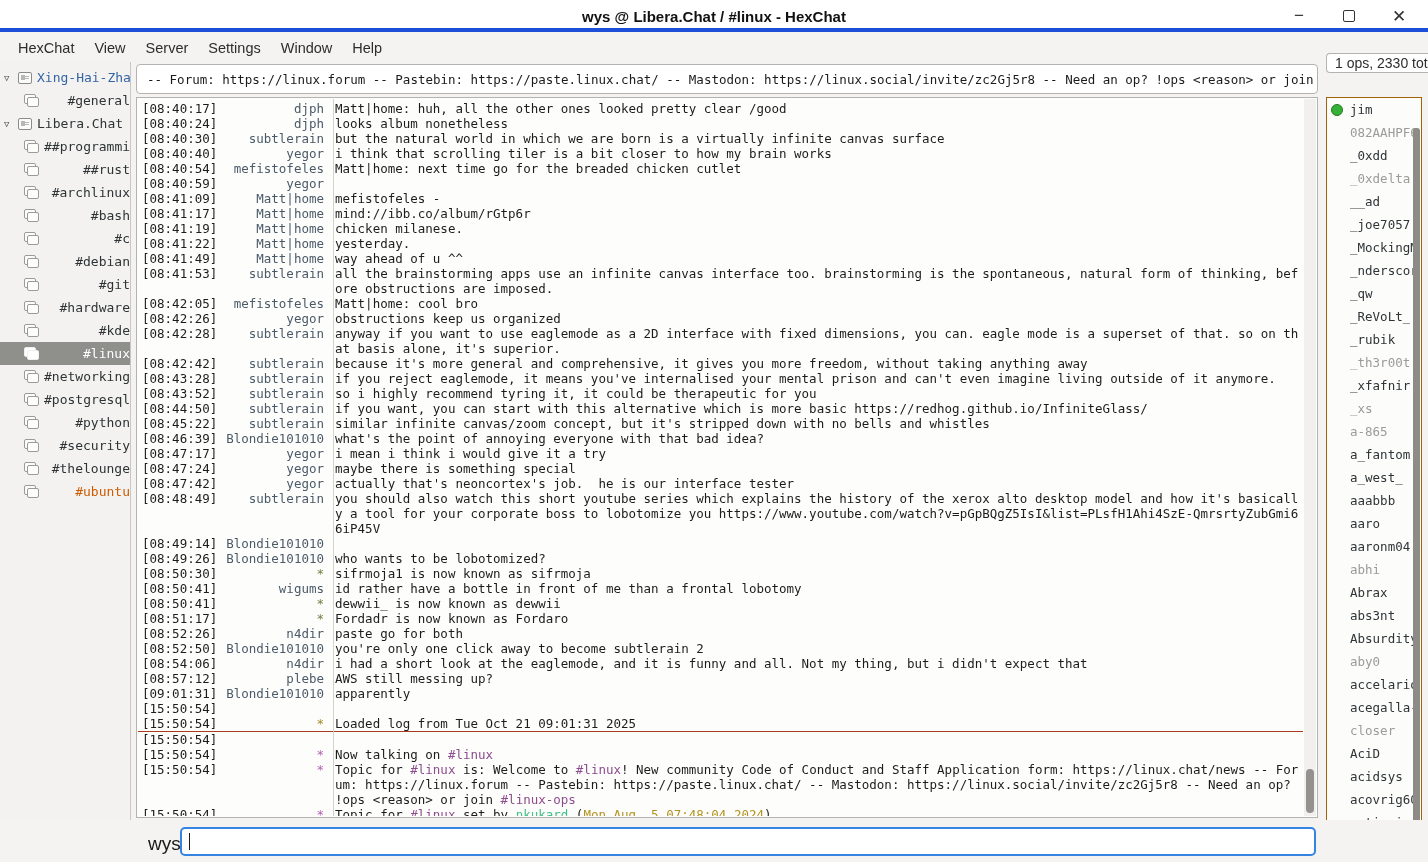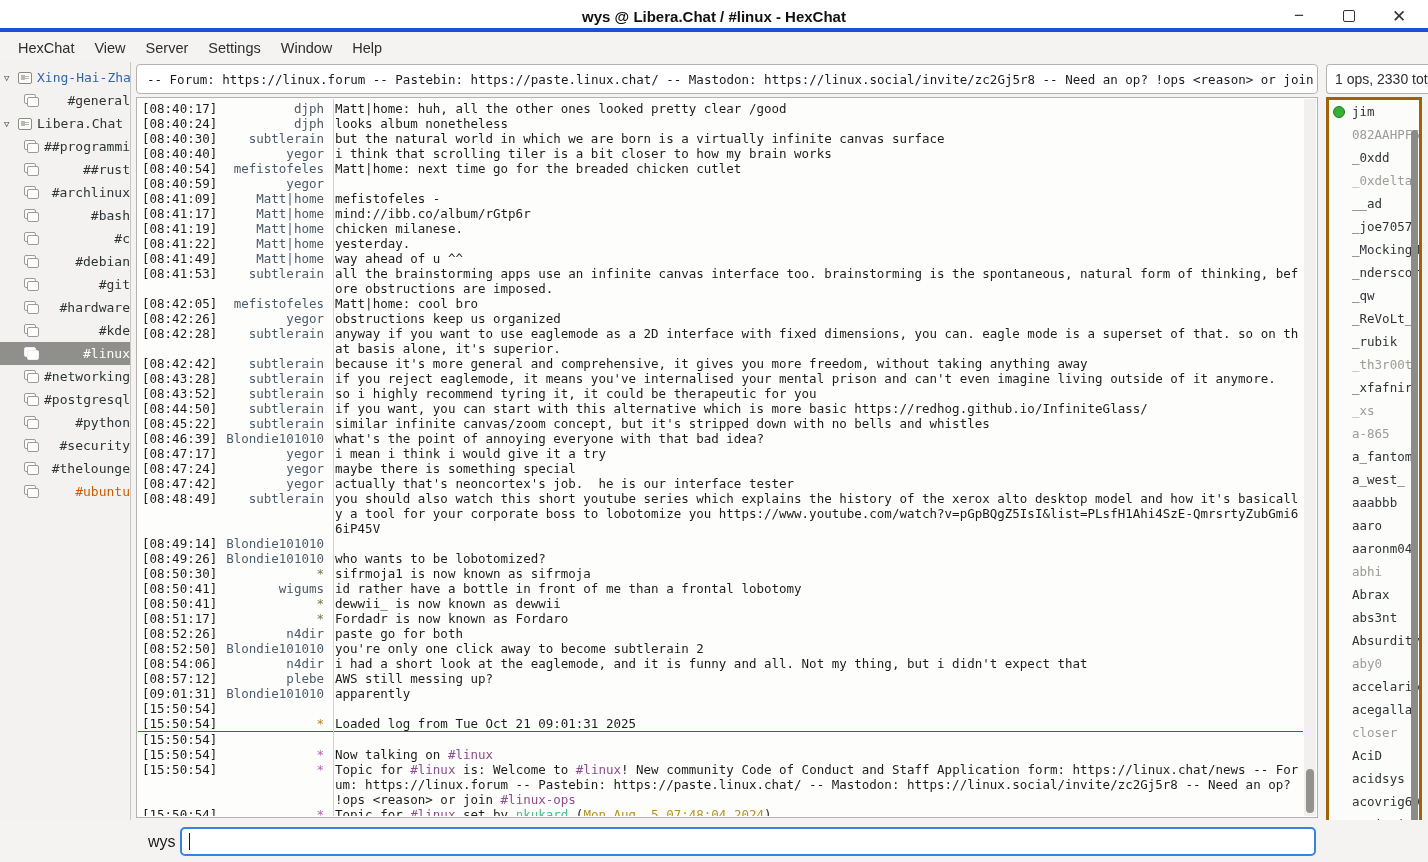--- a/index.html
+++ b/index.html
@@ -31,54 +31,54 @@
   .srv-icon::after { content:""; position:absolute; left:2px; top:2px; width:4px; height:5px; background:#b7b7b3; }
   .srv-icon::before { content:""; position:absolute; right:2px; top:3px; width:4px; height:1px; background:#b7b7b3; box-shadow:0 2px 0 #b7b7b3; }
   .chan-icon { flex:none; width:15px; height:13px; position:relative; }
   .chan-icon::before, .chan-icon::after { content:""; position:absolute; width:10px; height:8px; border:1px solid #9a9a96; border-radius:2px; background:#fdfdfc; }
   .chan-icon::before { left:0; top:0; }
   .chan-icon::after { left:3px; top:3px; }
   .tree-row.selected .chan-icon::before, .tree-row.selected .chan-icon::after { background:#ffffff; border-color:#efefef; }
 
   
   .topicbar { position:absolute; left:136px; top:64px; width:1182px; height:30px; background:#ffffff; border:1px solid #b5b3af; border-radius:4px; display:flex; align-items:center; padding:0 10px; white-space:nowrap; overflow:hidden; font-family:"DejaVu Sans Mono", monospace; font-size:12.5px; color:#1a1a1a; }
-  .usercount { position:absolute; left:1326px; top:64px; right:0; height:30px; background:#ffffff; border:1px solid #b5b3af; border-right:none; border-radius:4px 0 0 4px; display:flex; align-items:center; padding:0 8px; font-size:14px; color:#2d2d2d; white-space:nowrap; overflow:hidden; }
+  .usercount { position:absolute; left:1326px; top:53px; right:0; height:20px; background:#ffffff; border:1px solid #b5b3af; border-right:none; border-radius:4px 0 0 4px; display:flex; align-items:center; padding:0 8px; font-size:14px; color:#2d2d2d; white-space:nowrap; overflow:hidden; }
 
   
   .chat { position:absolute; left:136px; top:97px; width:1182px; height:721px; background:#fdfdfc; border:1px solid #b5b3af; overflow:hidden; }
   .chat-colsep { position:absolute; left:196px; top:1px; bottom:1px; width:1px; background:#d4d2cf; }
   .chat-inner { position:absolute; left:1px; top:3px; right:14px; bottom:1px; overflow:hidden; }
   .chat-row { display:flex; align-items:flex-start; font-family:"DejaVu Sans Mono", monospace; font-size:12.5px; line-height:15px; }
   .chat-row.redline { border-bottom:1px solid var(--c-redline); }
   .c-time { flex:none; width:63px; padding-left:4px; color:var(--c-text); white-space:pre; }
   .c-nick { flex:none; width:128px; text-align:right; padding-right:5px; color:var(--c-nickcol); white-space:pre; overflow:hidden; }
   .c-nick.sg { color:var(--c-star-green); }
   .c-nick.sp { color:var(--c-star-purple); }
   .c-nick.so { color:var(--c-star-gold); }
   .c-msg { flex:1; padding-left:6px; padding-right:2px; color:var(--c-text); white-space:pre-wrap; word-break:break-all; }
   .seg-ch { color:var(--c-chan); }
   .seg-nk { color:var(--c-nickref); }
   .seg-dt { color:var(--c-date); }
   .chat-vscroll { position:absolute; right:1px; top:1px; bottom:1px; width:12px; background:#f1f0ee; }
   .chat-vscroll .thumb { position:absolute; left:2px; width:8px; top:670px; height:44px; background:#93928e; border-radius:4px; }
 
   
-  .ulist { position:absolute; left:1326px; top:97px; width:96px; height:741px; background:#fcfcfb; border:3px solid #a16207; overflow:hidden; }
+  .ulist { position:absolute; left:1326px; top:97px; width:96px; height:741px; background:#fcfcfb; border:1px solid #a16207; overflow:hidden; }
   .user-row { height:23px; display:flex; align-items:center; padding-left:4px; white-space:nowrap; overflow:hidden; font-family:"DejaVu Sans Mono", monospace; font-size:12.5px; }
   .user-icon-slot { flex:none; width:19px; display:flex; align-items:center; }
   .op-dot { width:12px; height:12px; border-radius:50%; background:var(--c-op); border:1px solid #1f7a1f; }
   .user-name { color:var(--c-user); overflow:hidden; }
   .user-row.away .user-name { color:var(--c-away); }
   .ulist-vscroll { position:absolute; right:1px; top:30px; bottom:8px; width:7px; background:#8c8b87; border-radius:3px; }
   .ulist-hscroll-blue { position:absolute; left:1326px; top:843px; width:96px; height:8px; background:var(--c-accent); border-radius:3px; }
   .ulist-hscroll-gray { position:absolute; left:1326px; top:854px; right:0; height:7px; background:#d8d6d2; border-radius:3px; }
 
   
   .bottombar { position:absolute; left:0; right:0; bottom:0; height:42px; background:#f4f3f1; }
-  .nick-label { position:absolute; left:148px; top:833px; font-size:16px; color:#1a1a1a; }
+  .nick-label { position:absolute; left:148px; top:833px; font-size:19px; color:#1a1a1a; }
   .msg-input { position:absolute; left:180px; top:827px; width:1136px; height:29px; border:2px solid var(--c-accent); border-radius:5px; background:#ffffff; padding:0 6px; font-family:"DejaVu Sans Mono", monospace; font-size:12.5px; color:#1c1c1c; outline:none; }
   .caret { position:absolute; left:189px; top:833px; width:1px; height:17px; background:#1a1a1a; }
 </style>
 </head>
 <body>
 
 <div class="titlebar">
   <div class="title-text">wys @ Libera.Chat / #linux - HexChat</div>
   <div class="win-controls">
     <span class="win-btn">−</span>

